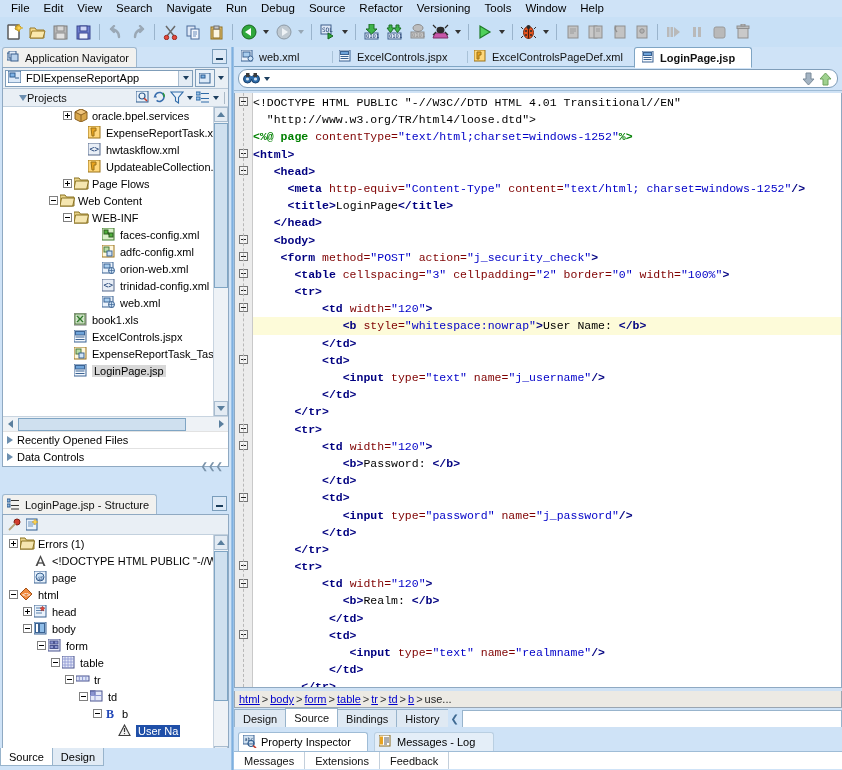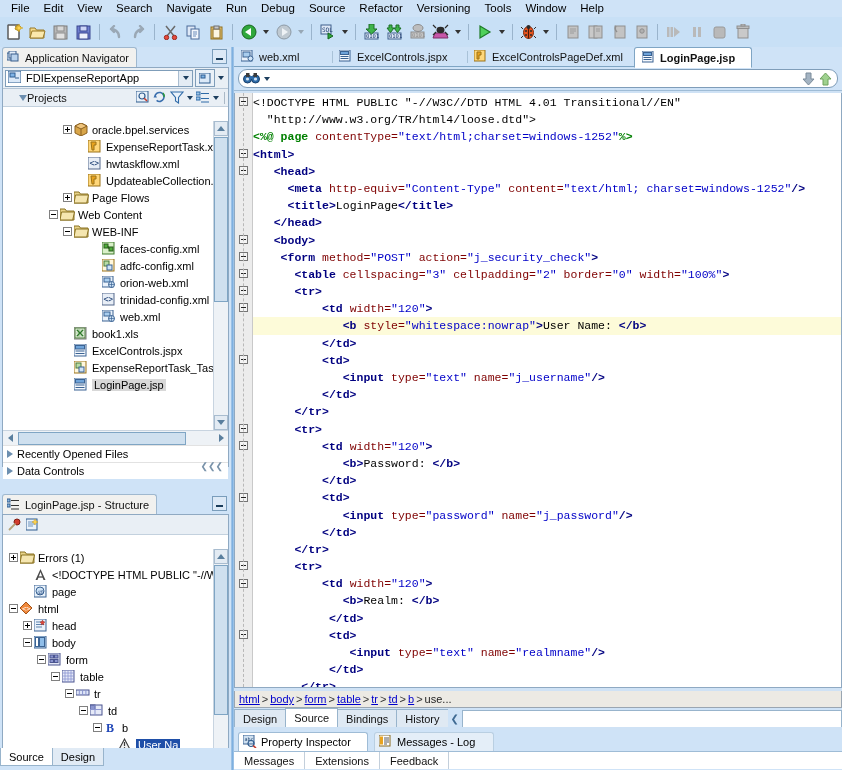--- a/index.html
+++ b/index.html
@@ -89,21 +89,21 @@
   
   .proj-header {
     height: 18px; background: #e9eff5; display: flex; align-items: center;
     border-bottom: 1px solid #c3d1de; padding-left: 16px; 
   }
   .proj-title { font-size: 11px; color: #111; }
 
   
   .tree {
     background: #fff; font-size: 11px; color: #000;
-    position: relative; overflow: hidden; margin-top: 14px;
+    position: relative; overflow: hidden;
   }
   .trow {
     height: 17px; display: flex; align-items: center; white-space: nowrap;
     padding-left: 2px;
   }
   .tlabel { margin-left: 3px; }
   .tlabel.sel { background: #d8d8d8; padding: 0 2px; }
   .exp {
     width: 9px; height: 9px; border: 1px solid #808080; background: #fff;
     position: relative; flex: 0 0 auto; margin-right: 2px;

